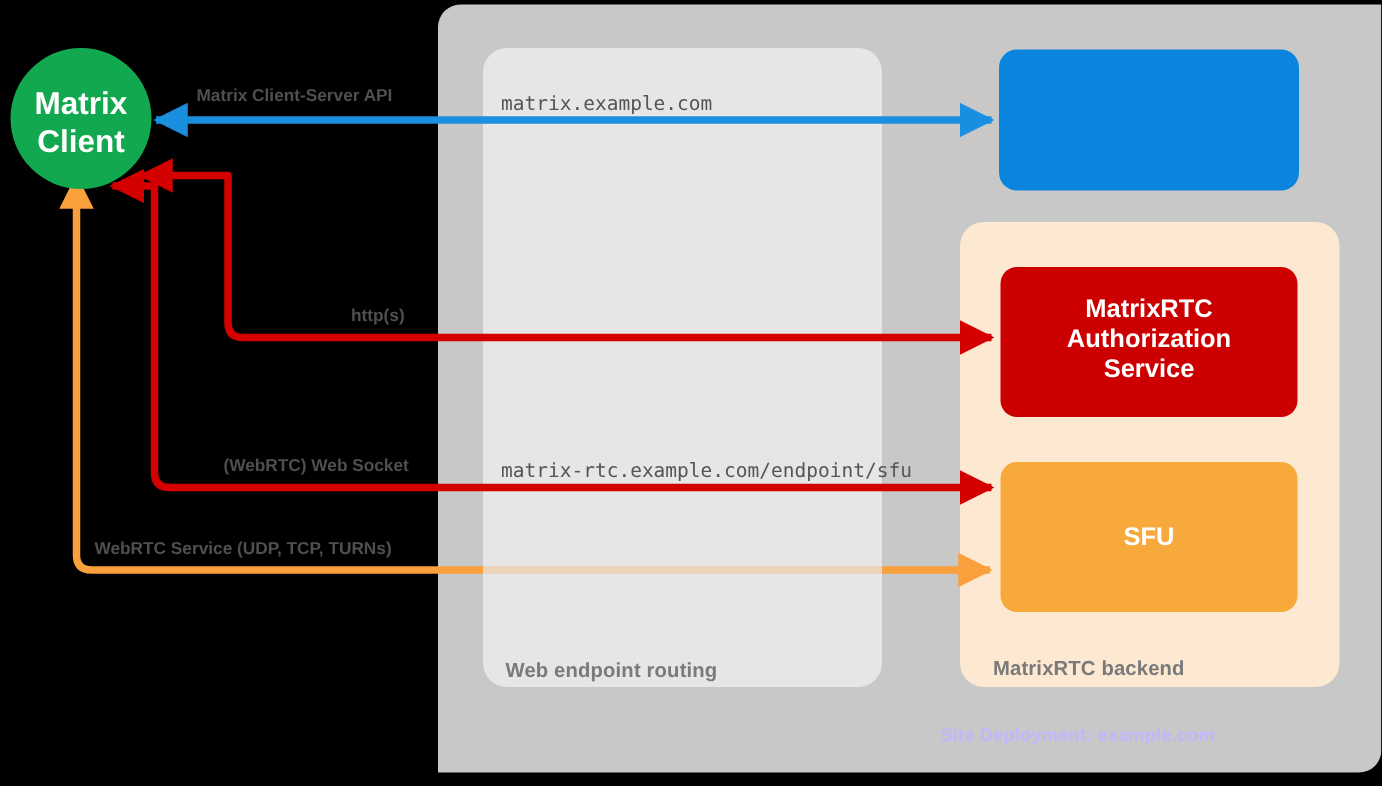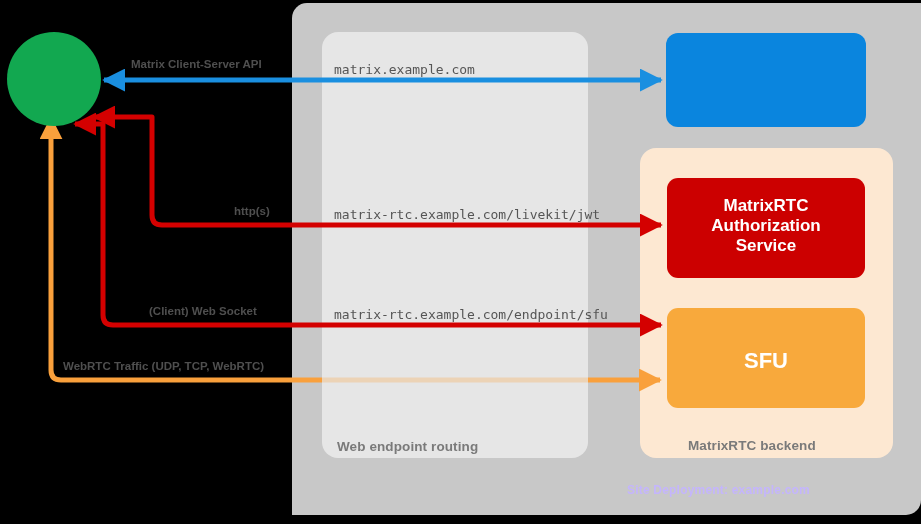--- a/index.html
+++ b/index.html
@@ -63,21 +63,21 @@
   .client-label {
     font-size: 21px;
   }
   .homeserver-label {
     font-size: 19px;
   }
   .auth-label {
     font-size: 17px;
   }
   .sfu-label {
-    font-size: 22px;
+    font-size: 17px;
   }
 </style>
 </head>
 <body>
 
 <div id="stage">
 
   <svg id="svg-layer" viewBox="0 0 921 524" xmlns="http://www.w3.org/2000/svg">
     <defs>
       <marker id="arrow-blue" viewBox="0 0 10 10" refX="9.2" refY="5" markerWidth="4.6" markerHeight="4.6" orient="auto-start-reverse">
@@ -109,41 +109,42 @@
 
     <rect x="666" y="33" width="200" height="94" rx="12" ry="12" fill="#0a85de"></rect>
 
     <rect x="667" y="178" width="198" height="100" rx="11" ry="11" fill="#cc0000"></rect>
 
     <rect x="667" y="308" width="198" height="100" rx="11" ry="11" fill="#f8a93c"></rect>
 
     <circle cx="54" cy="79" r="47" fill="#12a850"></circle>
   </svg>
 
+  <div class="node-label client-label" style="left:4px; top:58px; width:100px;">Matrix
+Client</div>
 
 
   <div class="node-label auth-label" style="left:667px; top:196px; width:198px;">MatrixRTC
 Authorization
 Service</div>
 
   <div class="node-label sfu-label" style="left:667px; top:348px; width:198px;">SFU</div>
 
   <div class="panel-label" style="left:337px; top:439px;">Web endpoint routing</div>
 
-  <div class="panel-label" style="left:688px; top:438px;">MatrixRTC backend</div>
+  <div class="panel-label" style="left:662px; top:438px;">MatrixRTC backend</div>
 
   <div class="deploy-label" style="left:627px; top:483px;">Site Deployment: example.com</div>
 
   <div class="edge-label" style="left:131px; top:58px;">Matrix Client-Server API</div>
 
   <div class="edge-label" style="left:234px; top:205px;">http(s)</div>
 
-  <div class="edge-label" style="left:149px; top:305px;">(Client) Web Socket</div>
+  <div class="edge-label" style="left:149px; top:305px;">(WebRTC) Web Socket</div>
 
-  <div class="edge-label" style="left:63px; top:360px;">WebRTC Traffic (UDP, TCP, WebRTC)</div>
+  <div class="edge-label" style="left:63px; top:360px;">WebRTC Service (UDP, TCP, TURNs)</div>
 
   <div class="endpoint-label" style="left:334px; top:62px;">matrix.example.com</div>
 
-  <div class="endpoint-label" style="left:334px; top:207px;">matrix-rtc.example.com/livekit/jwt</div>
 
   <div class="endpoint-label" style="left:334px; top:307px;">matrix-rtc.example.com/endpoint/sfu</div>
 
 </div>
 
 </body></html>

